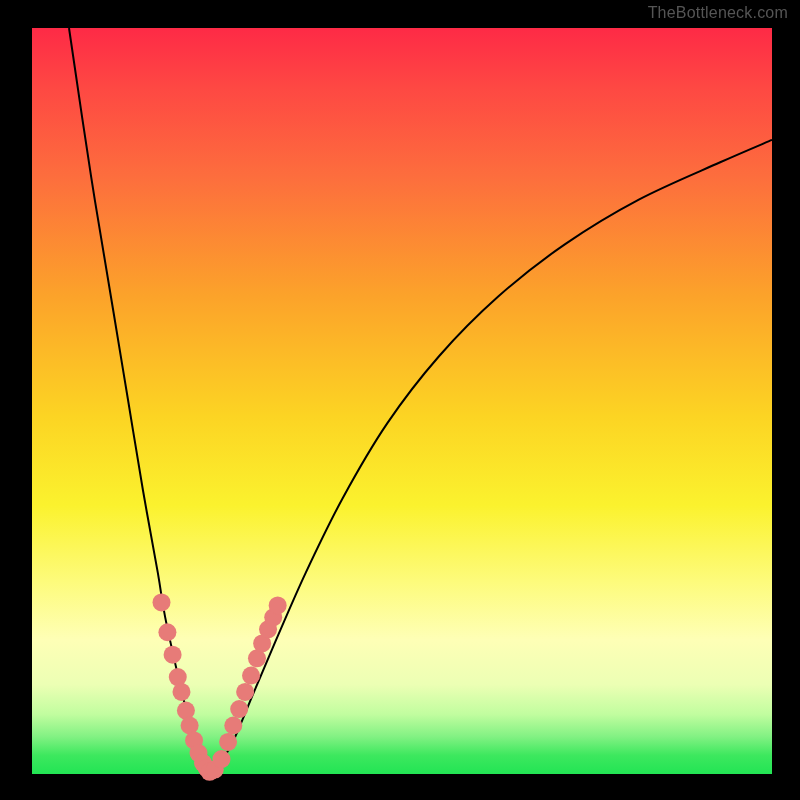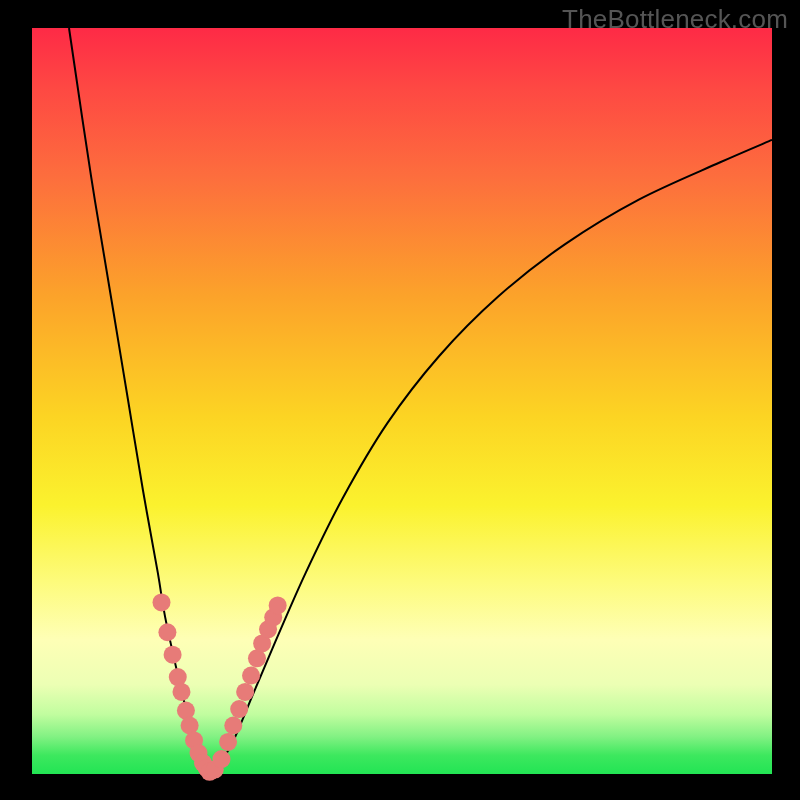--- a/index.html
+++ b/index.html
@@ -41,21 +41,21 @@
       #82f183 95%,
       #3de85e 97.5%,
       #22e454 100%
     );
   }
   .watermark {
     position: absolute;
     top: 4px;
     right: 12px;
     color: #555;
-    font-size: 26px;
+    font-size: 16px;
     letter-spacing: 0.2px;
     user-select: none;
   }
   svg.curve {
     position: absolute;
     left: 0;
     top: 0;
     width: 740px;
     height: 746px;
     overflow: visible;

